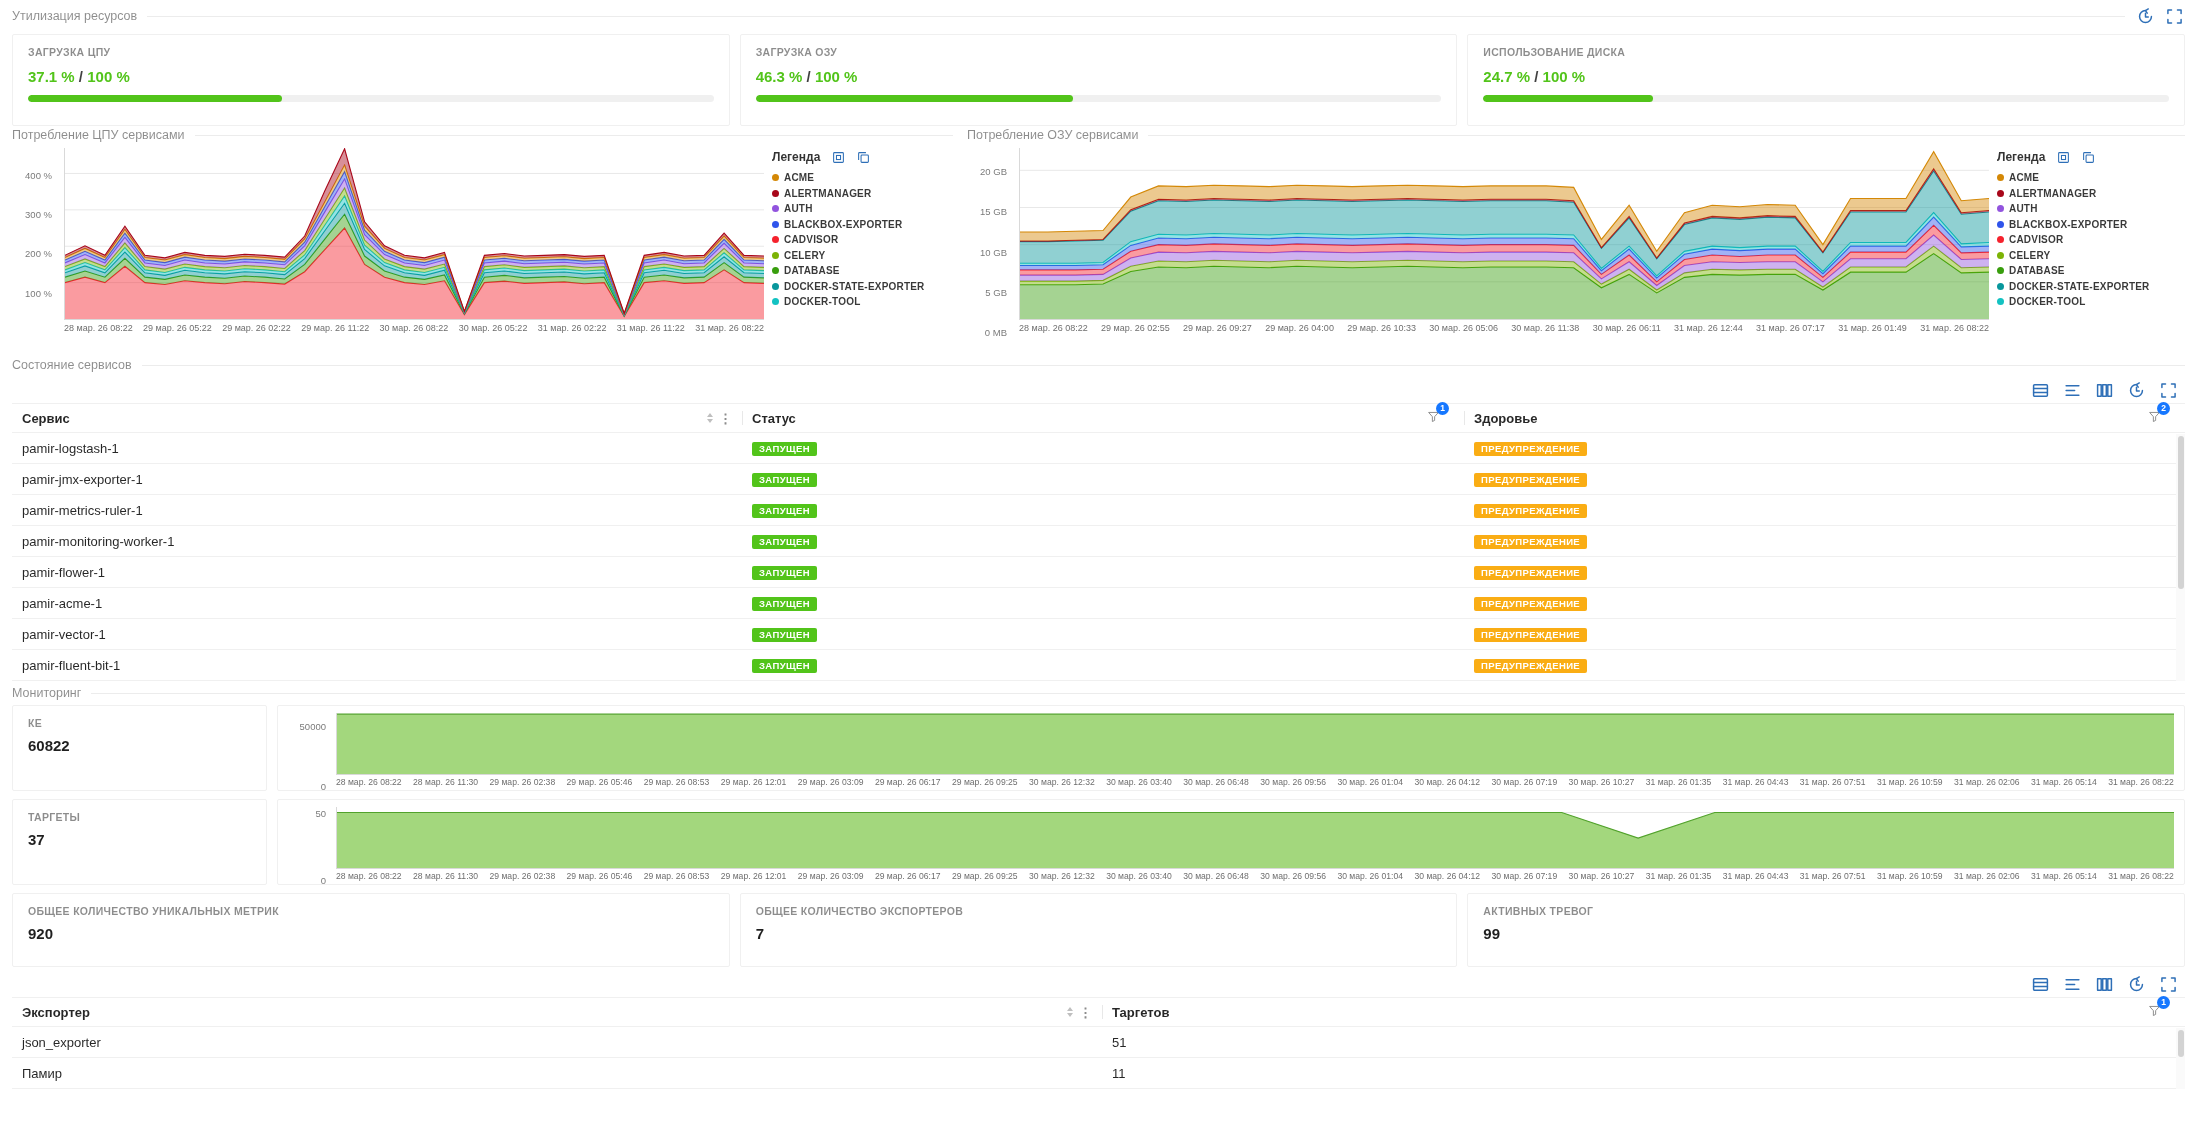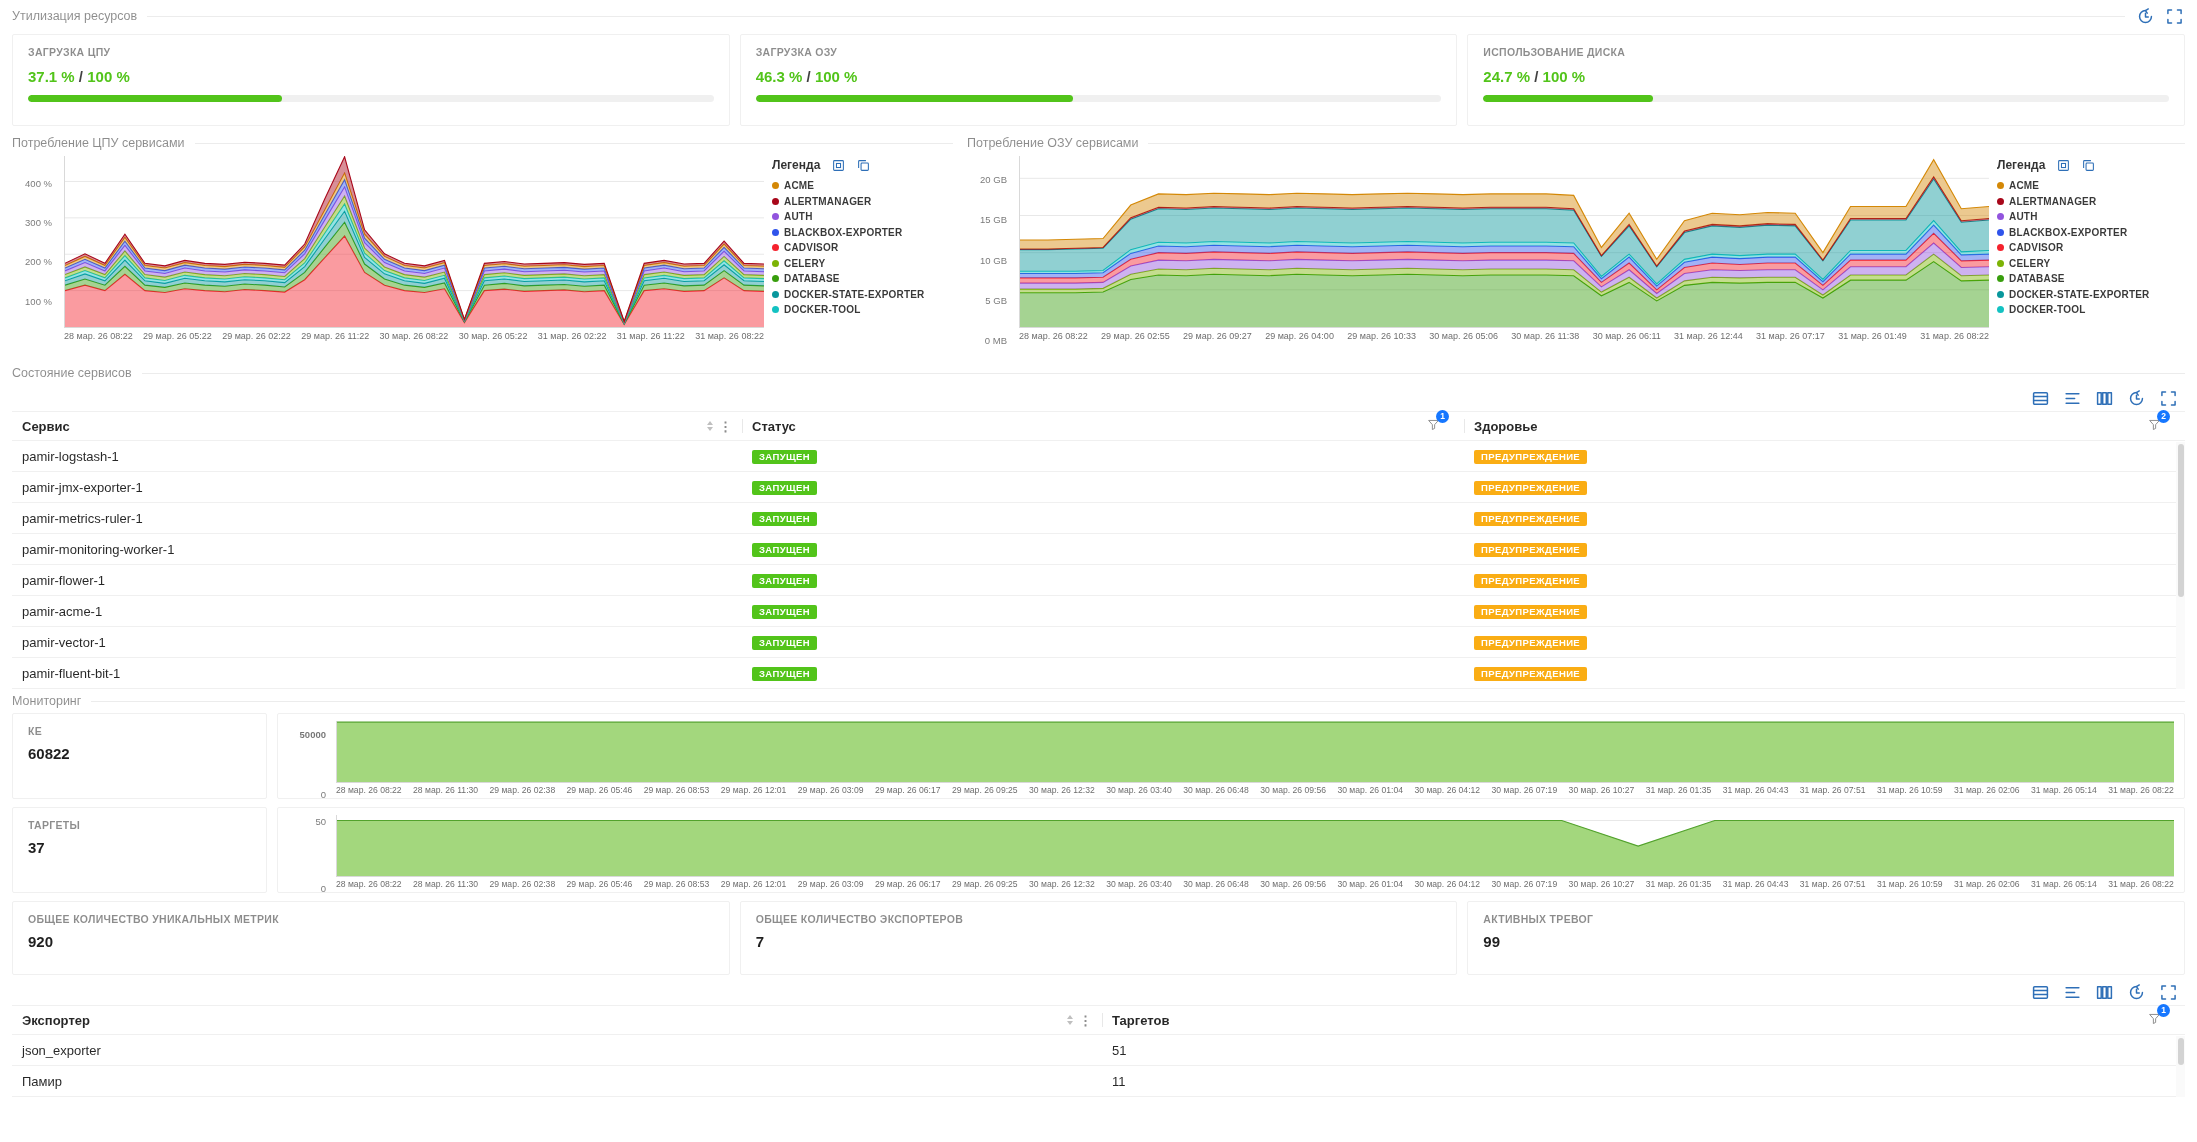--- a/index.html
+++ b/index.html
@@ -5,21 +5,21 @@
 *{margin:0;padding:0;box-sizing:border-box}
 html,body{width:2197px;height:1142px;overflow:hidden;background:#fff;font-family:"Liberation Sans",sans-serif;color:rgba(0,0,0,.85)}
 .page{width:100%;height:100%;padding:6px 12px 0;display:flex;flex-direction:column}
 .divider{display:flex;align-items:center;min-width:0;color:rgba(0,0,0,.45);font-size:12.5px;white-space:nowrap}
 .divider::after{content:"";flex:1;height:1px;background:#ececec;margin-left:10px}
 .head-row{display:flex;align-items:center;gap:12px;height:20px;margin-bottom:8px}
 .head-row .divider{flex:1}
 .page-actions{display:flex;gap:12px;align-items:center;padding-right:2px}
 .tool-icon{display:inline-flex;cursor:pointer}
 .tool-icon svg{width:17px;height:17px;stroke:#2e6fb7;fill:none;stroke-width:1.4;stroke-linecap:round;stroke-linejoin:round}
-.cards-row{display:flex;gap:10px;margin-bottom:10px}
+.cards-row{display:flex;gap:10px;margin-bottom:2px}
 .card{background:#fff;border:1px solid #f0f0f0;border-radius:2px}
 .res-card{flex:1;padding:11px 15px;height:92px}
 .card-title{font-size:10.5px;font-weight:700;color:rgba(0,0,0,.45);letter-spacing:.3px}
 .val-line{margin-top:10px;font-size:15px;font-weight:700}
 .green{color:#52c41a}
 .sep{color:rgba(0,0,0,.75);font-weight:600}
 .progress-track{margin-top:10px;height:7px;border-radius:4px;background:#f0f0f0;overflow:hidden}
 .progress-fill{height:100%;border-radius:4px;background:#52c41a}
 .charts-row{display:flex;gap:14px;margin-bottom:20px}
 .chart-panel{display:flex;flex-direction:column}
@@ -475,21 +475,21 @@
   </div>
 
   <div class="mini-row">
     <div class="card mini-card">
       <div class="card-title">КЕ</div>
       <div class="stat-value">60822</div>
     </div>
     <div class="card mini-chart">
       <div class="mini-body">
         <div class="yaxis mini-yaxis">
-            <div class="ytick" style="top: calc(19.3548% - 6px); font-weight: bold;">50000</div>
+            <div class="ytick" style="top: calc(19.3548% - 6px);">50000</div>
             <div class="ytick" style="top: calc(100% - 6px);">0</div>
           </div>
         <div class="mini-plot-col">
           <div class="plot mini-plot">
             <svg id="svg-ke" viewBox="0 0 100 100" preserveAspectRatio="none">
                 <line x1="0" x2="100" y1="19.354838709677423" y2="19.354838709677423" stroke="#e8e8e8" stroke-width="1" vector-effect="non-scaling-stroke"></line>
                 <path d="M0.00 1.90 L4.17 1.90 L8.33 1.90 L12.50 1.90 L16.67 1.90 L20.83 1.90 L25.00 1.90 L29.17 1.90 L33.33 1.90 L37.50 1.90 L41.67 1.90 L45.83 1.90 L50.00 1.90 L54.17 1.90 L58.33 1.90 L62.50 1.90 L66.67 1.90 L70.83 1.90 L75.00 1.90 L79.17 1.90 L83.33 1.90 L87.50 1.90 L91.67 1.90 L95.83 1.90 L100.00 1.90 L100.00 100.00 L95.83 100.00 L91.67 100.00 L87.50 100.00 L83.33 100.00 L79.17 100.00 L75.00 100.00 L70.83 100.00 L66.67 100.00 L62.50 100.00 L58.33 100.00 L54.17 100.00 L50.00 100.00 L45.83 100.00 L41.67 100.00 L37.50 100.00 L33.33 100.00 L29.17 100.00 L25.00 100.00 L20.83 100.00 L16.67 100.00 L12.50 100.00 L8.33 100.00 L4.17 100.00 L0.00 100.00 Z" fill="#a3d77d" fill-opacity="1" stroke="none"></path>
                 <path d="M0.00 1.90 L4.17 1.90 L8.33 1.90 L12.50 1.90 L16.67 1.90 L20.83 1.90 L25.00 1.90 L29.17 1.90 L33.33 1.90 L37.50 1.90 L41.67 1.90 L45.83 1.90 L50.00 1.90 L54.17 1.90 L58.33 1.90 L62.50 1.90 L66.67 1.90 L70.83 1.90 L75.00 1.90 L79.17 1.90 L83.33 1.90 L87.50 1.90 L91.67 1.90 L95.83 1.90 L100.00 1.90 " fill="none" stroke="#52a22c" stroke-width="1.1" vector-effect="non-scaling-stroke"></path>
               </svg>
           </div>

